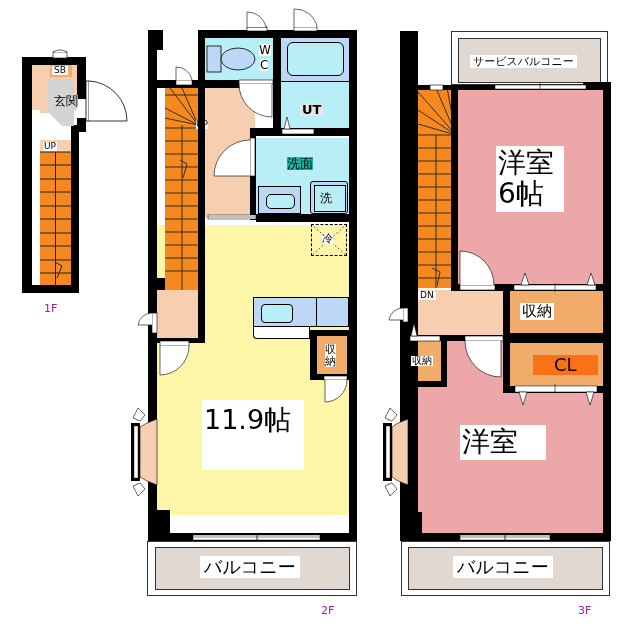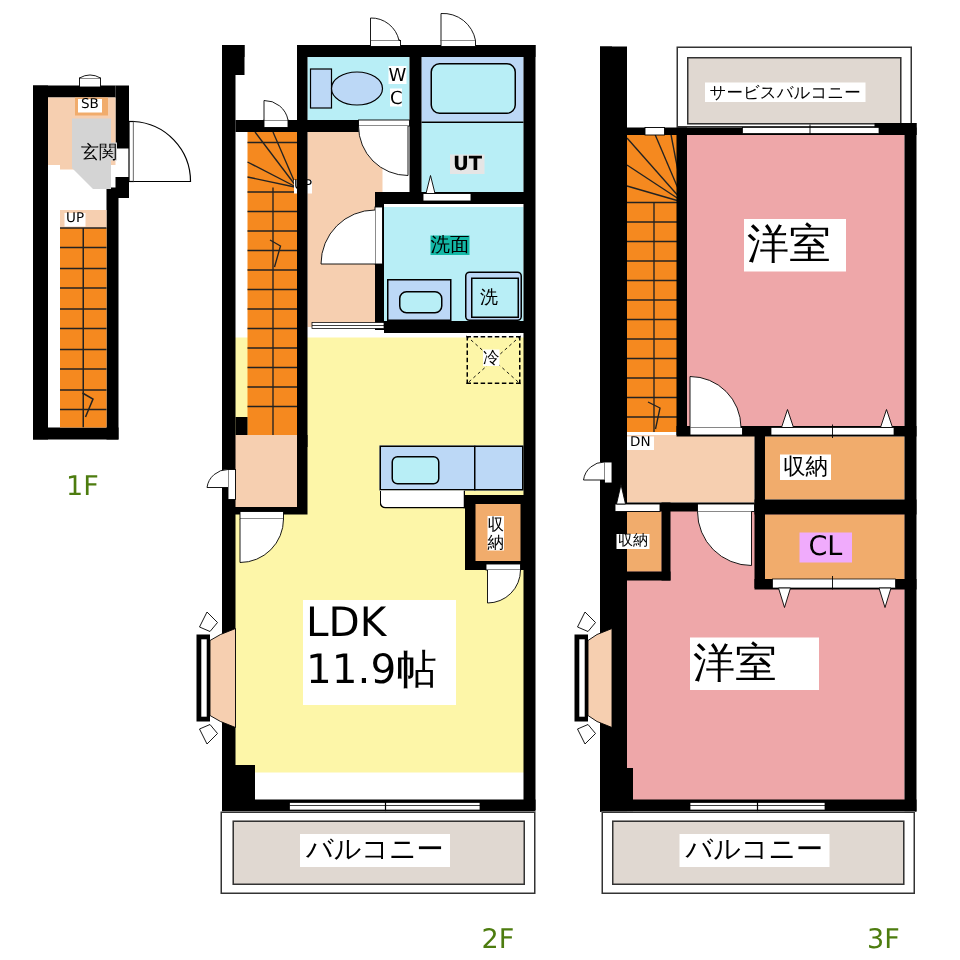--- a/index.html
+++ b/index.html
@@ -1,21 +1,21 @@
 <!DOCTYPE html>
 <html><head>
 <meta charset="utf-8">
 <style>
   html,body{margin:0;padding:0;background:#fff;}
   body{width:640px;height:640px;position:relative;overflow:hidden;font-family:"DejaVu Sans","Liberation Sans",sans-serif;}
   .abs{position:absolute;box-sizing:border-box;}
   .wall{position:absolute;background:#000;}
   .lbl{position:absolute;background:#fff;color:#000;line-height:1;white-space:nowrap;text-align:left;}
   svg{position:absolute;overflow:visible;}
-  .floor-label{position:absolute;font-size:18px;color:#4d7c0f;font-family:"DejaVu Sans",sans-serif;margin-top:12px;}
+  .floor-label{position:absolute;font-size:11px;color:#a21caf;font-family:"DejaVu Sans",sans-serif;}
 </style>
 </head>
 <body>
 
 <div>
 
   <div class="wall" style="left:22px;top:57px;width:10px;height:236px;"></div>
   <div class="wall" style="left:22px;top:57px;width:55px;height:8px;"></div>
   <div class="wall" style="left:22px;top:285px;width:57px;height:8px;"></div>
   <div class="wall" style="left:71px;top:125px;width:8px;height:168px;"></div>
@@ -141,21 +141,20 @@
       <line x1="165" y1="245" x2="198" y2="245"></line>
       <line x1="165" y1="258" x2="198" y2="258"></line>
       <line x1="165" y1="271" x2="198" y2="271"></line>
       <line x1="182" y1="125" x2="182" y2="290"></line>
       <polyline points="180,160 187,164 183,178" fill="none"></polyline>
     </g>
   </svg>
   <div class="lbl" style="left:196px;top:120px;font-size:9px;background:#fff;">UP</div>
 
   <div class="lbl" style="left:202px;top:400px;width:98px;height:66px;font-size:27px;background:#fff;padding:2px 2px;">
-    <div>LDK</div>
     <div style="margin-top:4px;">11.9帖</div>
   </div>
 
   <div class="wall" style="left:148px;top:30px;width:9px;height:510px;"></div>
   <div class="wall" style="left:148px;top:30px;width:15px;height:8px;"></div>
   <div class="wall" style="left:155px;top:30px;width:8px;height:20px;"></div>
   <div class="wall" style="left:198px;top:30px;width:159px;height:8px;"></div>
   <div class="wall" style="left:198px;top:30px;width:7px;height:58px;"></div>
   <div class="wall" style="left:157px;top:80px;width:50px;height:8px;"></div>
   <div class="wall" style="left:273px;top:30px;width:8px;height:103px;"></div>
@@ -269,23 +268,24 @@
   <div class="wall" style="left:503px;top:333px;width:108px;height:10px;"></div>
   <div class="wall" style="left:503px;top:386px;width:108px;height:7px;"></div>
   <div class="wall" style="left:408px;top:335px;width:95px;height:6px;"></div>
   <div class="wall" style="left:441px;top:335px;width:6px;height:52px;"></div>
   <div class="wall" style="left:408px;top:381px;width:39px;height:6px;"></div>
   <div class="wall" style="left:400px;top:512px;width:22px;height:29px;"></div>
   <div class="wall" style="left:400px;top:533px;width:211px;height:8px;"></div>
 
   <div class="lbl" style="left:496px;top:146px;width:64px;font-size:28px;background:#fff;padding:2px 2px;line-height:1.1;">
     <div>洋室</div>
+    <div>6帖</div>
   </div>
   <div class="lbl" style="left:520px;top:303px;font-size:15px;background:#fff;padding:1px 2px;">収納</div>
-  <div class="lbl" style="left:533px;top:355px;font-size:18px;background:#f0abfc;padding:1px 6px;">CL</div>
+  <div class="lbl" style="left:533px;top:355px;font-size:18px;background:#f97316;padding:1px 21px;">CL</div>
   <div class="lbl" style="left:411px;top:356px;font-size:10px;background:#fff;padding:0 1px;">収納</div>
   <div class="lbl" style="left:460px;top:425px;width:82px;font-size:28px;background:#fff;padding:2px 2px;line-height:1.1;">
     <div>洋室</div>
   </div>
 
   <svg width="640" height="640" style="left:0;top:0;">
 
     <rect x="430" y="85" width="13" height="5" fill="#fff" stroke="#000" stroke-width="0.6"></rect>
 
     <rect x="495" y="85" width="91" height="4" fill="#fff" stroke="#000" stroke-width="0.5"></rect>

